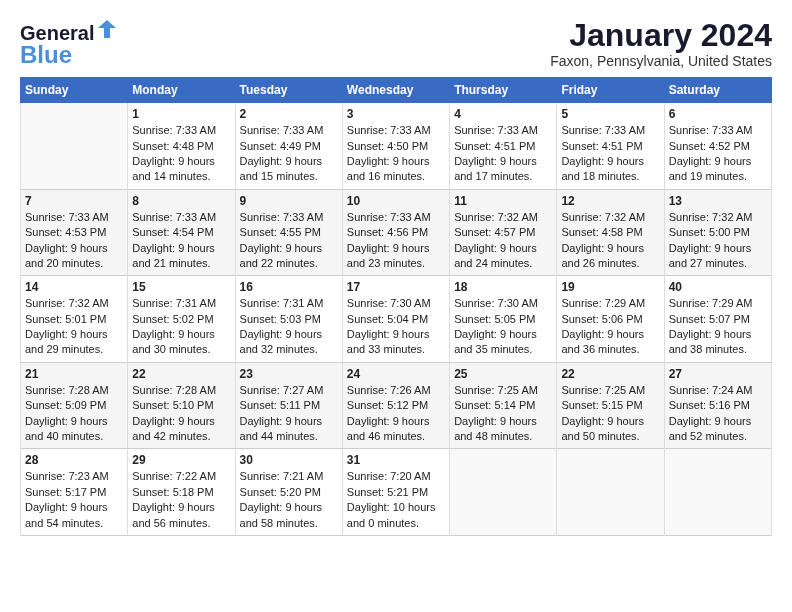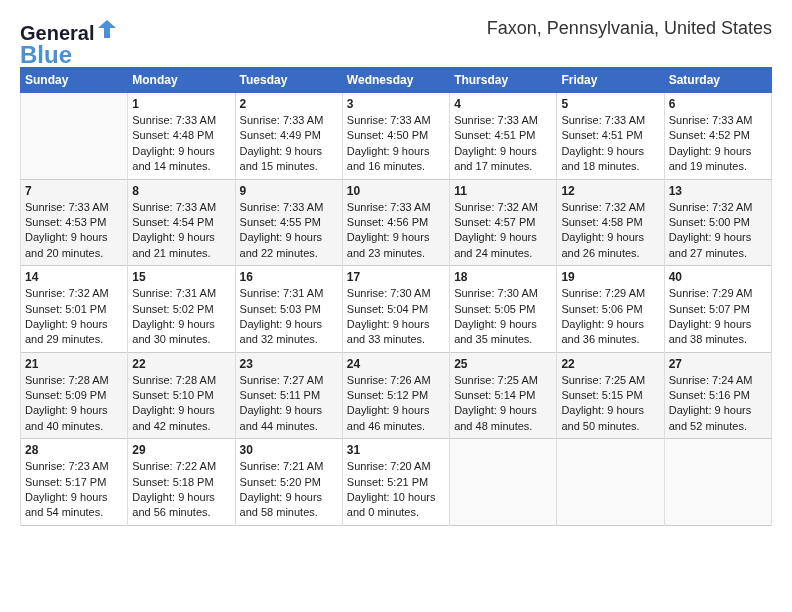--- a/index.html
+++ b/index.html
@@ -13,37 +13,38 @@
     .page {
       width: 792px;
       height: 612px;
       background: #fff;
       padding: 18px 20px 10px 20px;
     }
     .header {
       display: flex;
       justify-content: space-between;
       align-items: flex-start;
+      margin-bottom: 8px;
     }
     .logo {
       display: flex;
       flex-direction: column;
       align-items: flex-start;
     }
     .title-block {
       text-align: right;
     }
     .month-title {
       font-size: 32px;
       font-weight: bold;
       color: #1a1a2e;
       line-height: 1.1;
     }
     .subtitle {
-      font-size: 18px;
+      font-size: 14px;
       color: #333;
     }
     table {
       width: 100%;
       border-collapse: collapse;
       table-layout: fixed;
       border-radius: 29px;
     }
     thead tr th {
       background: #3a6bc4;
@@ -96,20 +97,21 @@
           <span style="color:#1a1a2e;">General</span><span style="display:inline-block; margin-left:2px;">
             <svg width="22" height="22" viewBox="0 0 22 22">
               <polygon points="11,2 20,10 14,10 14,20 8,20 8,10 2,10" fill="#4a90d9"></polygon>
             </svg>
           </span>
         </div>
       </div>
       <div style="font-size:24px; font-weight:bold; color:#4a90d9; line-height:1;">Blue</div>
     </div>
     <div class="title-block">
+      <div class="month-title">January 2024</div>
       <div class="subtitle">Faxon, Pennsylvania, United States</div>
     </div>
   </div>
 
   <table>
     <thead>
       <tr>
         <th>Sunday</th>
         <th>Monday</th>
         <th>Tuesday</th>

